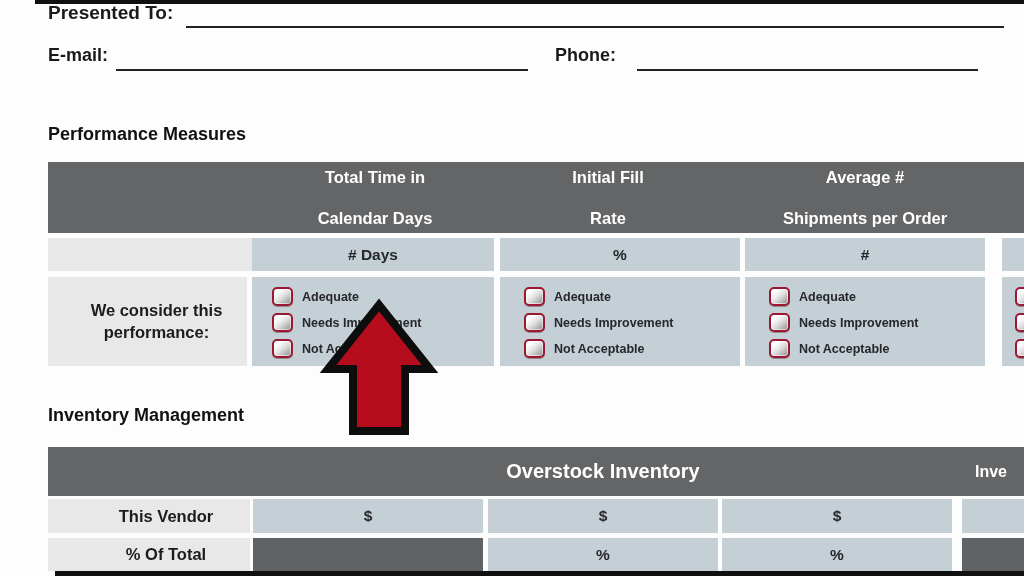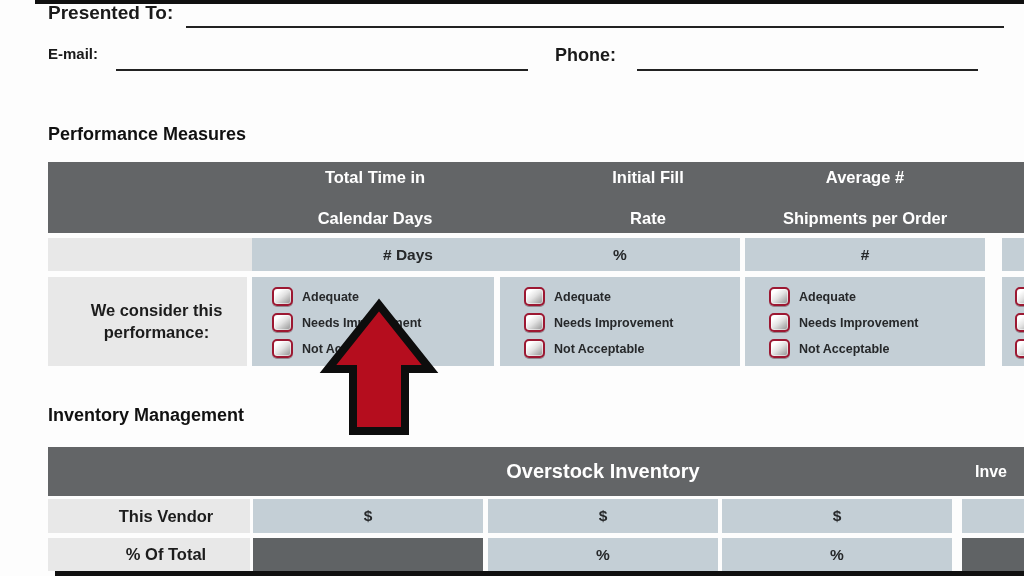--- a/index.html
+++ b/index.html
@@ -46,45 +46,45 @@
 <body>
 
 <div class="page">
 
   <div class="abs bar" style="left:35px;top:0;width:989px;height:4px;"></div>
   <div class="abs bar" style="left:55px;top:571px;width:969px;height:5px;"></div>
 
   <div class="abs form-label" style="left:48px;top:2px;font-size:19px;">Presented To:</div>
   <div class="abs fill-line" style="left:186px;top:26px;width:818px;"></div>
 
-  <div class="abs form-label" style="left:48px;top:45px;font-size:15px;">E-mail:</div>
+  <div class="abs form-label" style="left:48px;top:45px;font-size:18px;">E-mail:</div>
   <div class="abs fill-line" style="left:116px;top:69px;width:412px;"></div>
 
   <div class="abs form-label" style="left:555px;top:45px;font-size:18px;">Phone:</div>
   <div class="abs fill-line" style="left:637px;top:69px;width:341px;"></div>
 
   <div class="abs section-title" style="left:48px;top:124px;">Performance Measures</div>
 
   <div class="abs thead" style="left:48px;top:162px;width:976px;height:71px;">
     <div class="thead-cell" style="left:204px;width:246px;">
       <span><span>Total Time in</span><br>
       <span>Calendar Days</span></span>
     </div>
-    <div class="thead-cell" style="left:480px;width:240px;">
+    <div class="thead-cell" style="left:440px;width:240px;">
       <span><span>Initial Fill</span><br>
       <span>Rate</span></span>
     </div>
     <div class="thead-cell" style="left:697px;width:240px;">
       <span><span>Average #</span><br>
       <span>Shipments per Order</span></span>
     </div>
   </div>
 
   <div class="abs cell gray" style="left:48px;top:238px;width:199px;height:33px;"></div>
-  <div class="abs cell blue" style="left:252px;top:238px;width:242px;height:33px;padding-left:35px;">
+  <div class="abs cell blue" style="left:252px;top:238px;width:242px;height:33px;">
     <span class="unit-text"># Days</span>
   </div>
   <div class="abs cell blue" style="left:500px;top:238px;width:240px;height:33px;">
     <span class="unit-text">%</span>
   </div>
   <div class="abs cell blue" style="left:745px;top:238px;width:240px;height:33px;">
     <span class="unit-text">#</span>
   </div>
   <div class="abs cell blue" style="left:1002px;top:238px;width:22px;height:33px;"></div>
 

